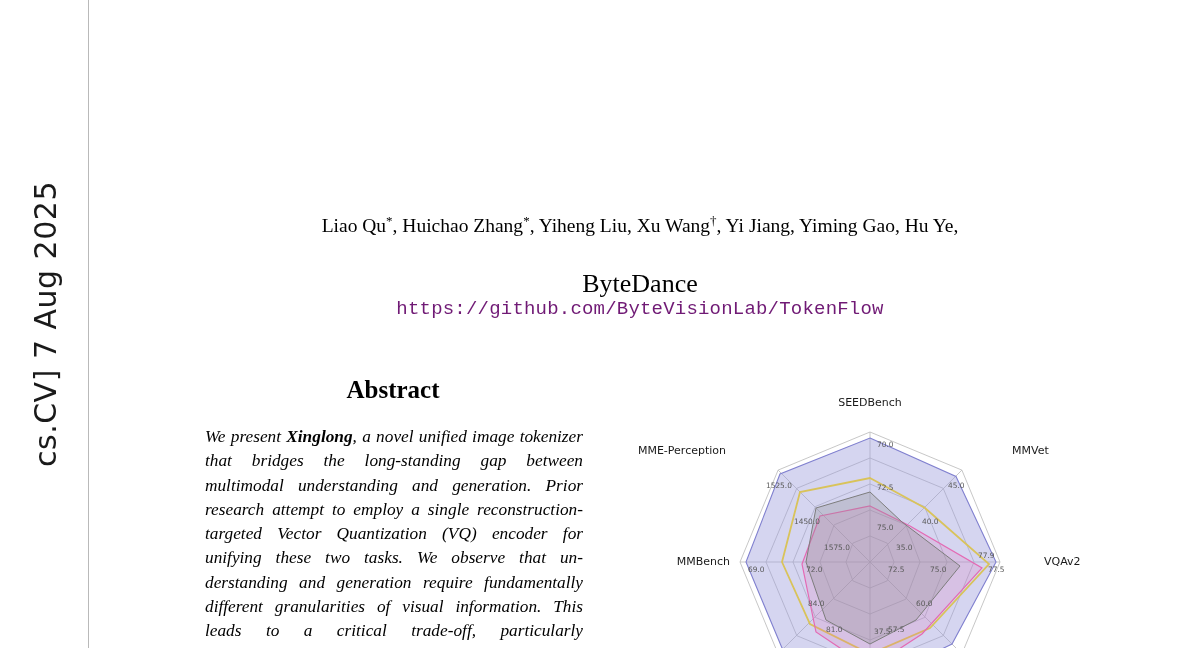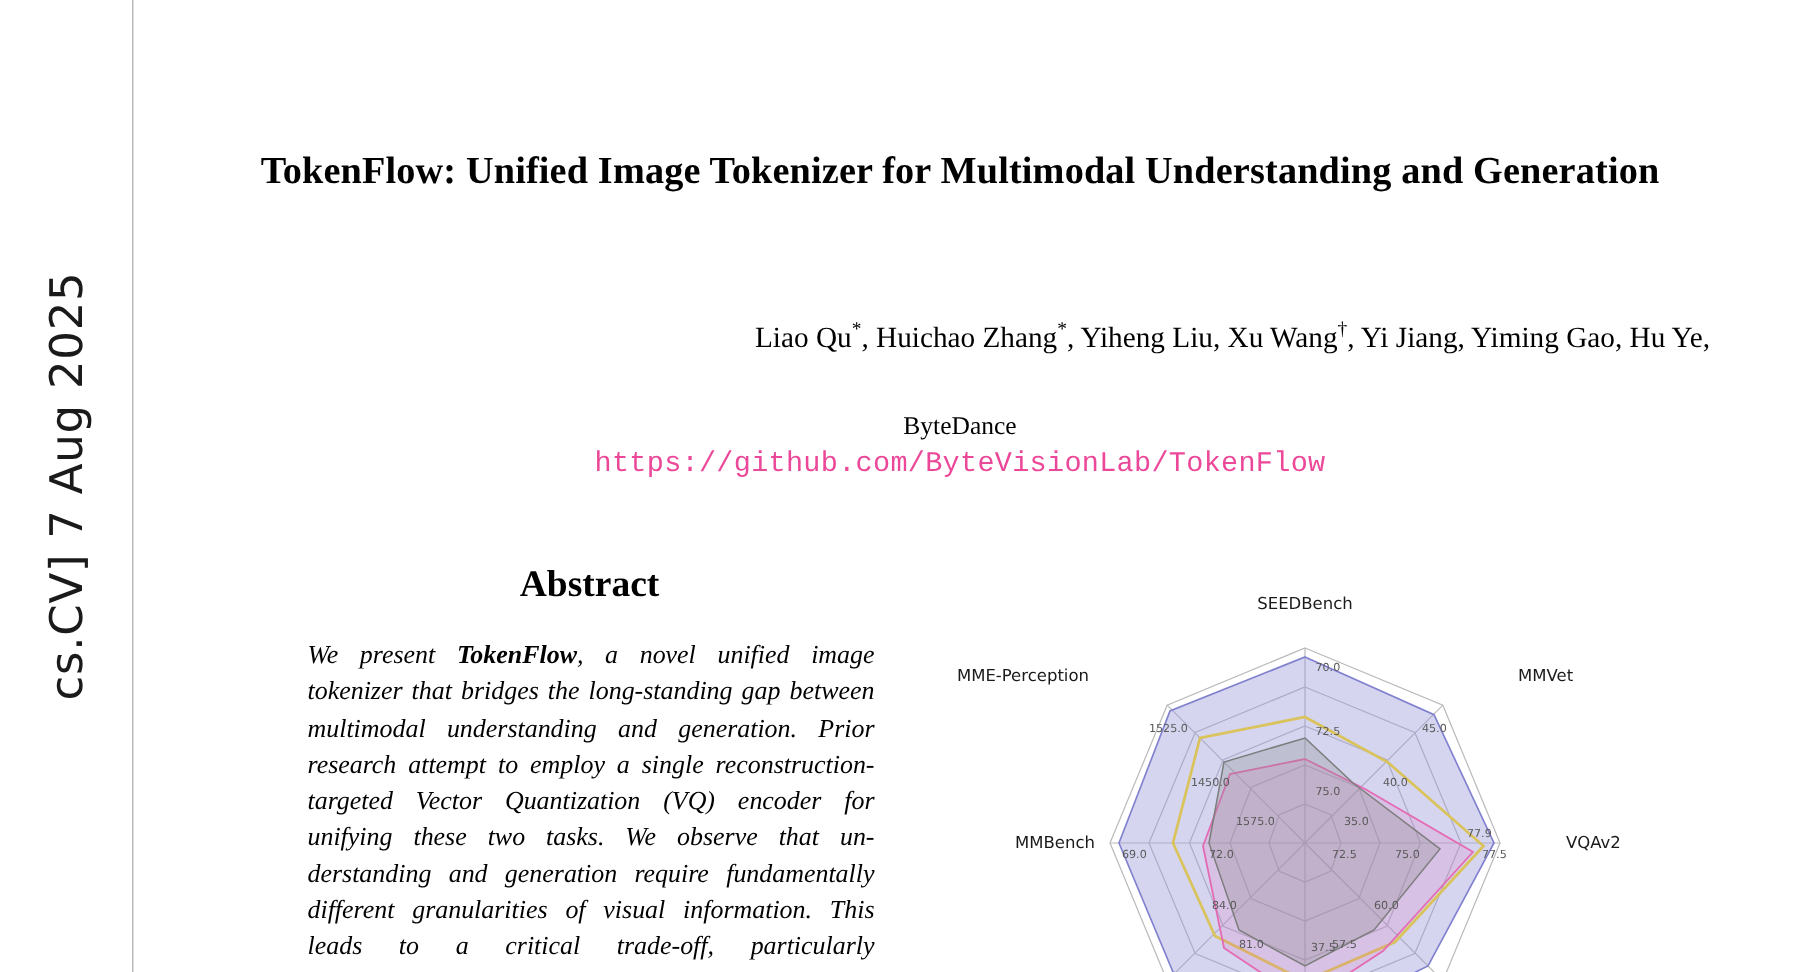--- a/index.html
+++ b/index.html
@@ -65,47 +65,47 @@
     font-size: 25.5px;
     line-height: 36px;
     letter-spacing: 0.1px;
   }
 
   #authors {
     position: absolute;
     left: 40px;
     top: 212px;
     width: 1000px;
-    text-align: right;
+    text-align: center;
     font-size: 19.5px;
     line-height: 28px;
   }
   #authors .sup {
     font-size: 13px;
     vertical-align: super;
     line-height: 0;
   }
   #affiliation {
     position: absolute;
     left: 40px;
     top: 270px;
     width: 1000px;
     text-align: center;
-    font-size: 17px;
+    font-size: 26px;
     line-height: 28px;
   }
   #repo-link {
     position: absolute;
     left: 40px;
     top: 298px;
     width: 1000px;
     text-align: center;
     font-family: "Liberation Mono", monospace;
     font-size: 19px;
-    color: #ec4899;
+    color: #701a75;
     text-decoration: none;
     letter-spacing: 0.2px;
   }
 
   #abstract-heading {
     position: absolute;
     left: 203px;
     top: 376px;
     width: 180px;
     text-align: center;
@@ -164,36 +164,35 @@
 </head>
 <body>
 
 <div id="arxiv-spine">
   <div class="spine-text">cs.CV]  7 Aug 2025</div>
 </div>
 <div id="rule-line"></div>
 
 <div id="paper">
 
-  <div id="title">TokenFlow: Unified Image Tokenizer for Multimodal Understanding and Generation</div>
 
   <div id="authors">
     <div>
       <span>Liao Qu</span><span class="sup">*</span>, <span>Huichao Zhang</span><span class="sup">*</span>, <span>Yiheng Liu, Xu Wang</span><span class="sup">†</span>, <span>Yi Jiang, Yiming Gao, Hu Ye,</span>
     </div>
   </div>
 
   <div id="affiliation">ByteDance</div>
 
   <a id="repo-link" href="#">https://github.com/ByteVisionLab/TokenFlow</a>
 
   <div id="abstract-heading">Abstract</div>
 
   <div id="abstract-text">
-    We present <b>TokenFlow</b>, a novel unified image tokenizer that
+    We present <b>Xinglong</b>, a novel unified image tokenizer that
     bridges the long-standing gap between multimodal under­standing and generation. Prior research attempt to employ
     a single reconstruction-targeted Vector Quantization (VQ) encoder for unifying these two tasks. We observe that un­derstanding
     and generation require fundamentally different granularities of visual information. This leads to a crit­ical
     trade-off, particularly compromising performance in multimodal understanding tasks. TokenFlow addresses this
     challenge through an innovative dual-codebook archi­
   </div>
 
   <div id="radar-figure">
     <svg width="480" height="330" viewBox="0 0 480 330">
 

